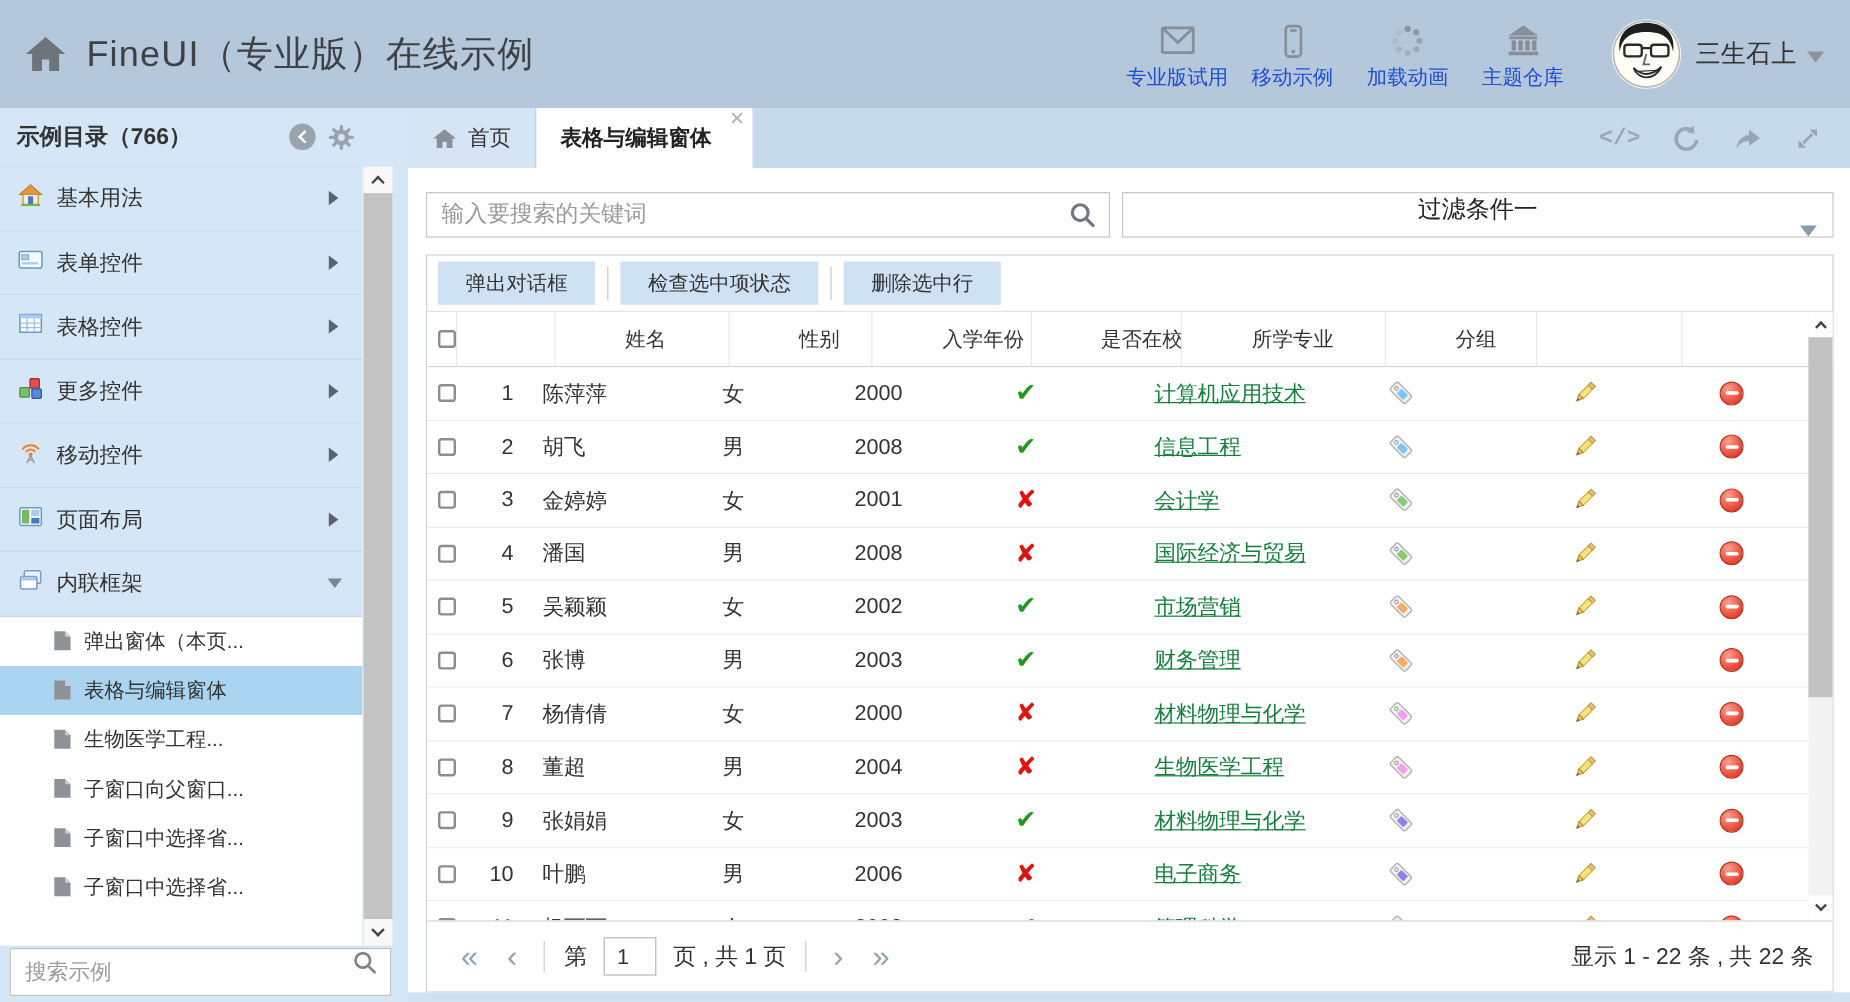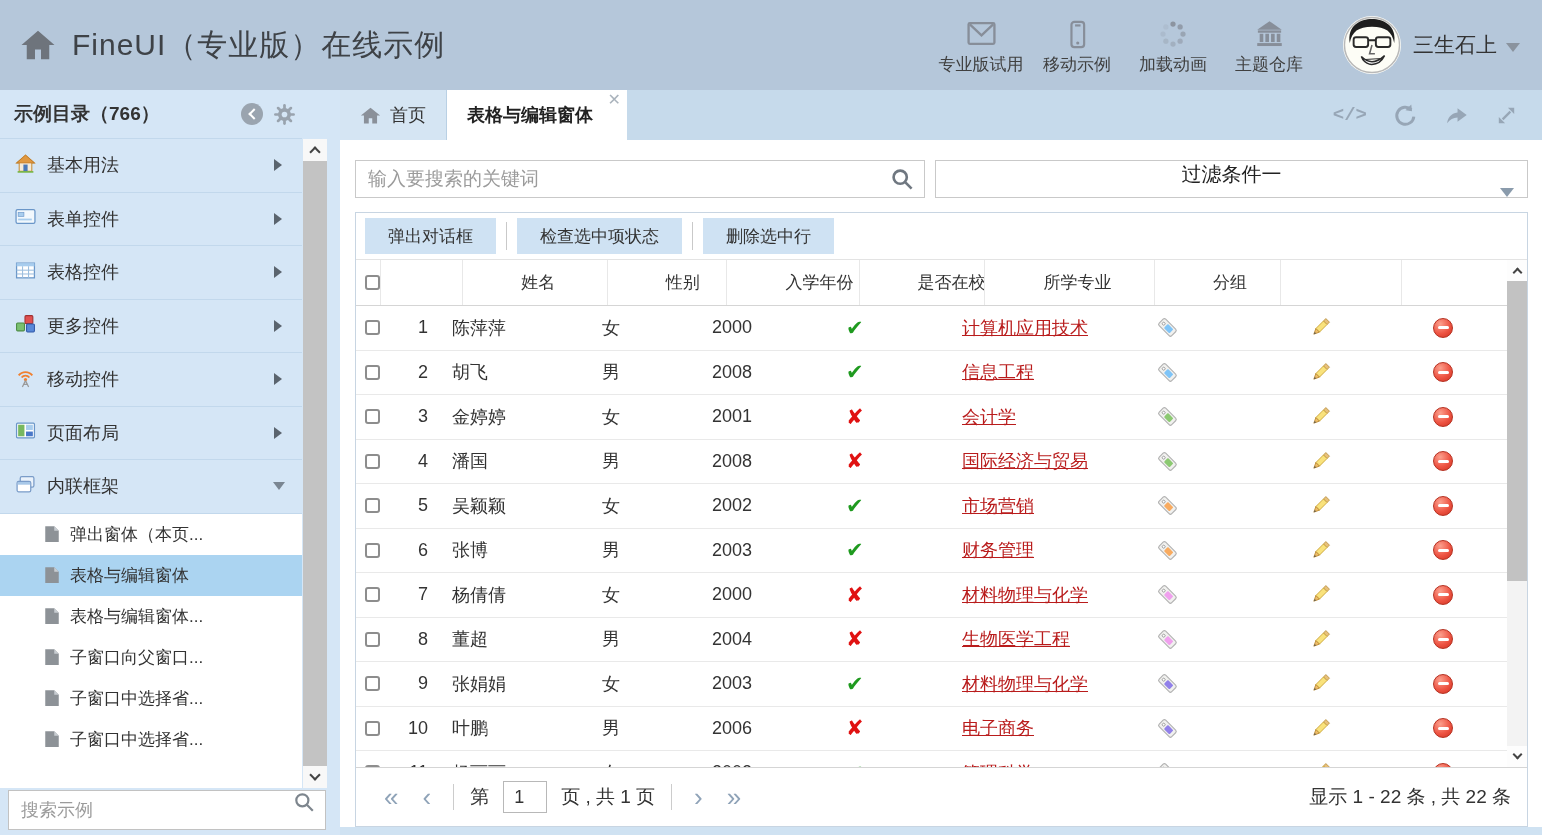--- a/index.html
+++ b/index.html
@@ -7,21 +7,21 @@
   body { font-family: "Liberation Sans", "DejaVu Sans", sans-serif; }
   .screen { position: relative; width: 1542px; height: 835px; background: #cfe2f2; overflow: hidden; }
 
   
   .header { position: absolute; left:0; top:0; width:1542px; height:90px; background:#b5c7da; display:flex; align-items:center; }
   .header-home { margin-left:20px; display:flex; align-items:center; }
   .header-title { font-size:30px; font-weight:normal; color:#3e4247; margin-left:16px; letter-spacing:1px; }
   .header-right { margin-left:auto; display:flex; align-items:center; padding-right:22px; }
   .h-action { display:flex; flex-direction:column; align-items:center; justify-content:center; width:96px; cursor:pointer; }
   .h-action .h-ico { height:34px; display:flex; align-items:flex-end; justify-content:center; }
-  .h-action .h-label { font-size:17px; color:#404040; margin-top:4px; white-space:nowrap; }
+  .h-action .h-label { font-size:17px; color:#1d4ed8; margin-top:4px; white-space:nowrap; }
   .avatar-wrap { margin-left:26px; width:58px; height:58px; border-radius:50%; overflow:hidden; background:#fdfdf8; }
   .username { font-size:21px; color:#333; margin-left:12px; white-space:nowrap; }
   .user-caret { width:0; height:0; border-left:7px solid transparent; border-right:7px solid transparent; border-top:9px solid #8a939e; margin-left:9px; margin-top:4px; }
 
   
   .sidebar { position:absolute; left:0; top:90px; width:340px; height:745px; background:#d5e6f6; }
   .sb-title-row { height:48px; display:flex; align-items:center; padding:0 14px; }
   .sb-title { font-size:19px; font-weight:bold; color:#333; }
   .sb-title-icons { margin-left:auto; display:flex; align-items:center; gap:10px; padding-right:30px; }
   .sb-back { width:22px; height:22px; border-radius:50%; background:#9aa4af; display:flex; align-items:center; justify-content:center; }
@@ -81,21 +81,21 @@
   .c-gender { width:110px; }
   .c-year { width:130px; }
   .c-school { width:120px; padding-left:16px; }
   .c-major { width:190px; }
   .c-tag { width:120px; padding-left:16px; }
   .c-edit { width:120px; justify-content:center; padding-left:0; cursor:pointer; }
   .c-del { width:126px; justify-content:center; padding-left:0; cursor:pointer; }
   .cb { width:15px; height:15px; border:2px solid #8d8d8d; border-radius:3px; background:#fff; display:inline-block; }
   .mark-yes { color:#1f9a1f; font-size:21px; font-weight:bold; }
   .mark-no { color:#e01212; font-size:21px; font-weight:bold; }
-  .major-link { color:#b91c1c; text-decoration:underline; font-size:18px; cursor:pointer; }
+  .major-link { color:#15803d; text-decoration:underline; font-size:18px; cursor:pointer; }
   .del-icon { width:20px; height:20px; border-radius:50%; background:radial-gradient(circle at 35% 28%, #fba08e, #ee5544 55%, #cf2f1f); border:1px solid #b53020; position:relative; display:inline-block; }
   .del-icon::after { content:""; position:absolute; left:3.5px; top:7.5px; width:11px; height:3px; background:#fff; border-radius:1.5px; }
 
   .vscroll { position:absolute; top:47px; right:0; width:20px; height:507px; background:#f3f3f3; }
   .vscroll .arrow-box { position:absolute; left:0; width:20px; height:21px; background:#fdfdfd; display:flex; align-items:center; justify-content:center; }
   .vscroll .ab-top { top:0; } .vscroll .ab-bot { bottom:0; }
   .vscroll .chev { width:7px; height:7px; }
   .vscroll .thumb { position:absolute; left:0; top:21px; height:300px; width:20px; background:#c2c2c2; }
 
   .pager { position:absolute; bottom:0; left:0; right:0; height:59px; border-top:1px solid #d5d5d5; display:flex; align-items:center; padding:0 16px; background:#fff; }
@@ -294,21 +294,21 @@
     </span>
     <span class="s-label">表格与编辑窗体</span>
   </div>
         <div class="sb-sub">
     <span style="display:flex;">
       <svg viewBox="0 0 14 16" width="16" height="18">
               <path d="M1 1 H9 L13 5 V15 H1 Z" fill="#8d9297"></path>
               <path d="M9 1 L9 5 H13 Z" fill="#c8cdd2"></path>
             </svg>
     </span>
-    <span class="s-label">表格与编辑窗体...</span>
+    <span class="s-label">生物医学工程...</span>
   </div>
         <div class="sb-sub">
     <span style="display:flex;">
       <svg viewBox="0 0 14 16" width="16" height="18">
               <path d="M1 1 H9 L13 5 V15 H1 Z" fill="#8d9297"></path>
               <path d="M9 1 L9 5 H13 Z" fill="#c8cdd2"></path>
             </svg>
     </span>
     <span class="s-label">子窗口向父窗口...</span>
   </div>

